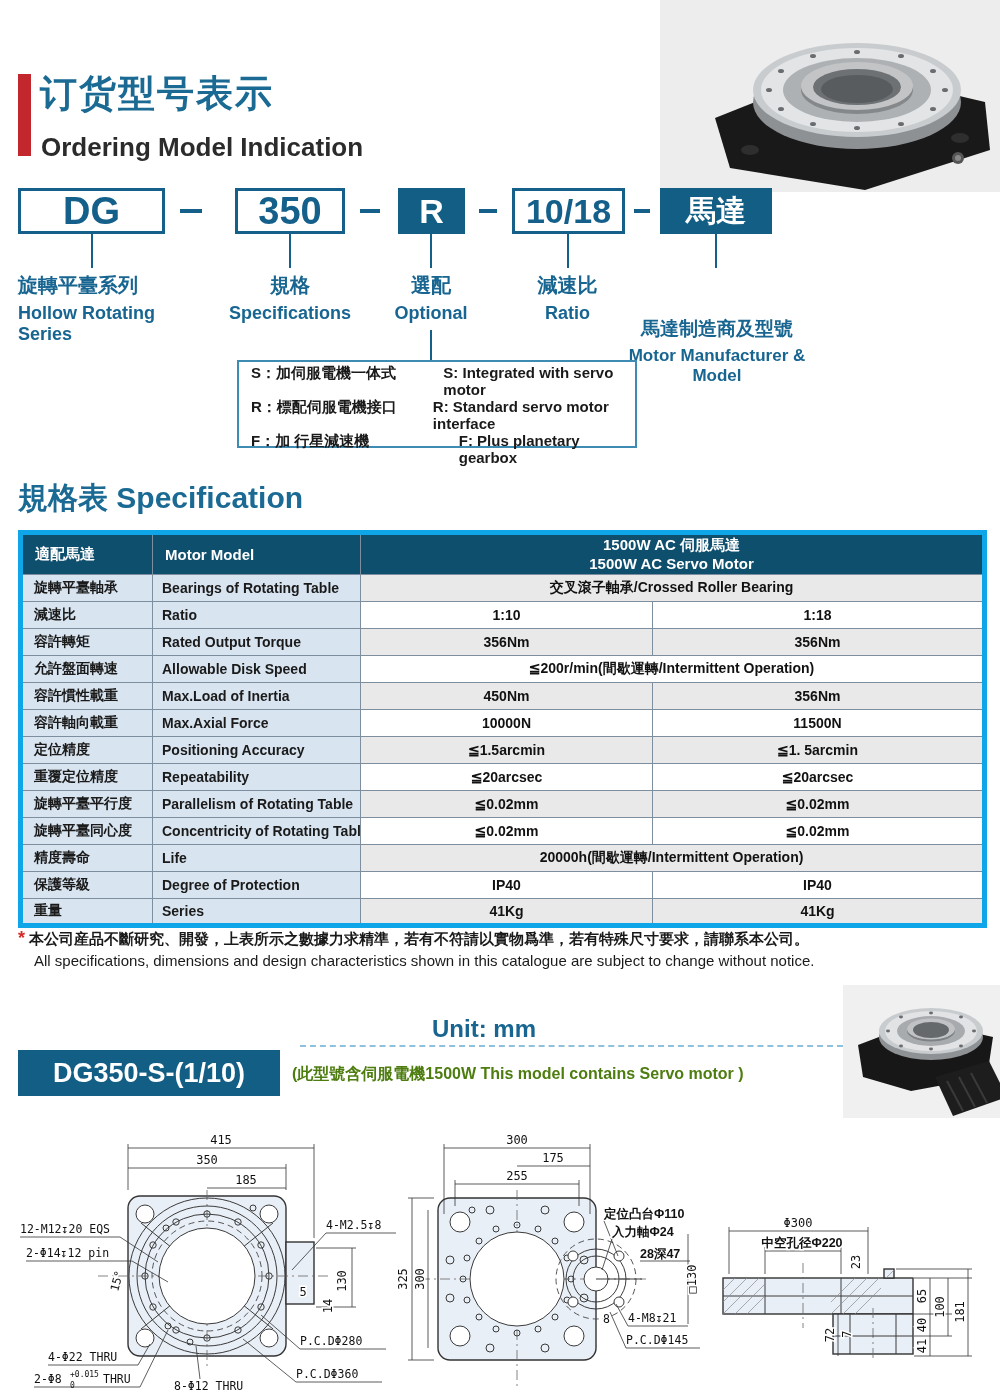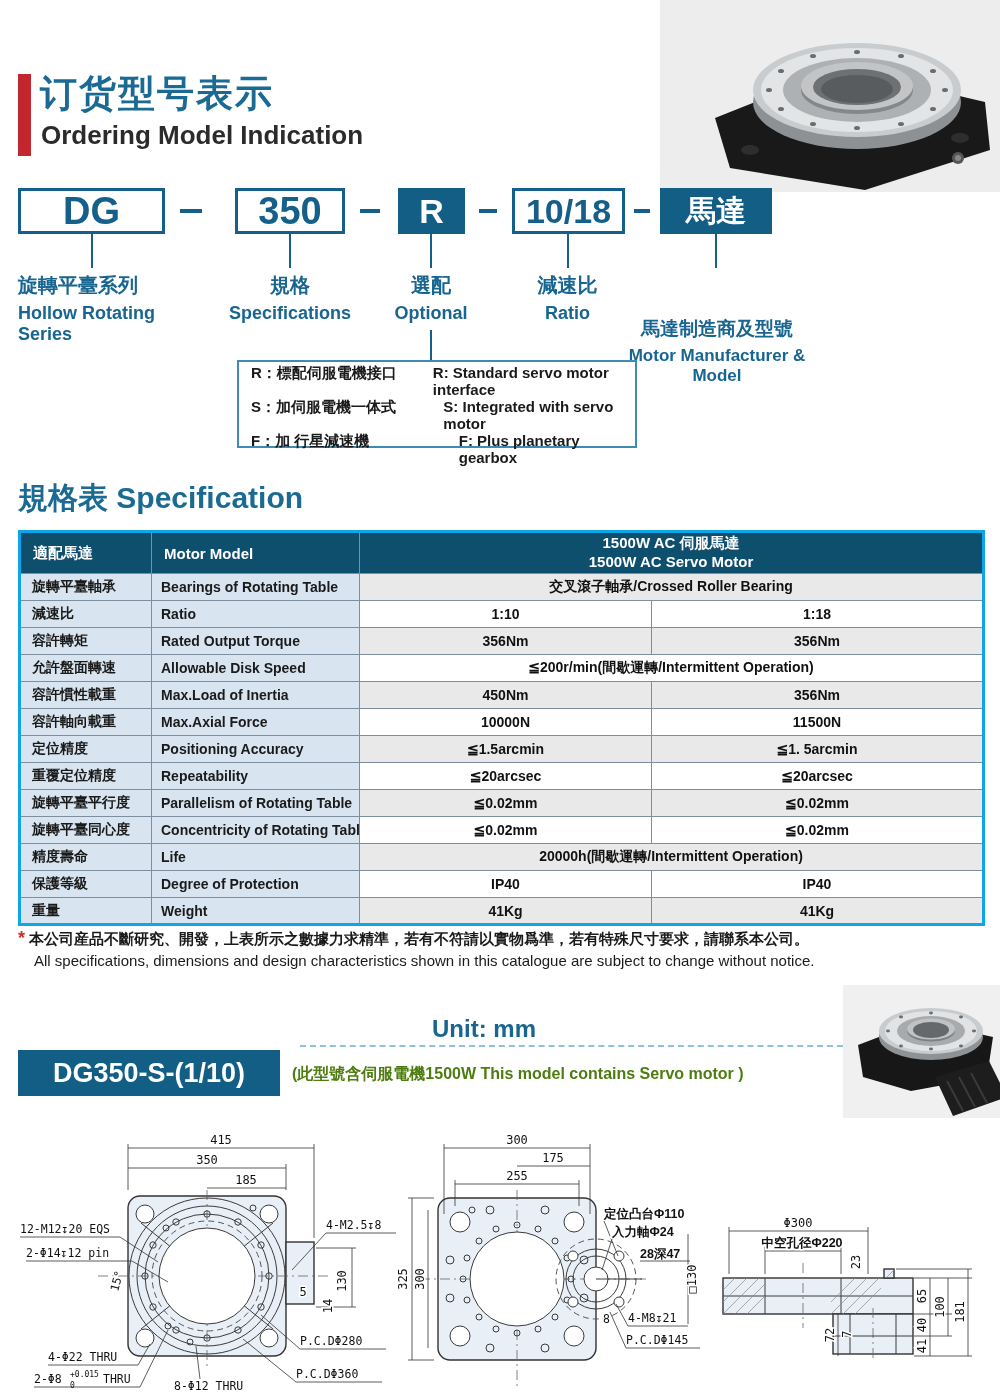--- a/index.html
+++ b/index.html
@@ -4,21 +4,21 @@
 <style>
   * { margin:0; padding:0; box-sizing:border-box; }
   body { background:#fff; }
   .page { position:relative; width:1000px; height:1399px; background:#fff; overflow:hidden;
           font-family:"Liberation Sans", sans-serif; }
   .abs { position:absolute; }
 
   
   .redbar { width:13px; height:82px; background:#C1272D; }
   .h-zh  { color:#1A6A93; font-weight:bold; font-size:37px; letter-spacing:2px; line-height:1.1; }
-  .h-en  { color:#2b2b2b; font-weight:bold; font-size:26px; }
+  .h-en  { color:#2b2b2b; font-weight:bold; font-size:26px;margin-top:12px; }
   .h2    { color:#1A6A93; font-weight:bold; font-size:30px; }
 
   
   .seg { position:absolute; height:46px; display:flex; align-items:center; justify-content:center;
          font-weight:bold; color:#15608A; background:#fff; border:3px solid #15608A; }
   .seg.filled { background:#135E84; color:#fff; border-color:#135E84; }
   .dash { position:absolute; height:4px; background:#15608A; top:209px; }
   .conn { position:absolute; width:2px; background:#15608A; }
 
   .cap { position:absolute; color:#176590; text-align:center; }
@@ -28,21 +28,21 @@
   .optbox { position:absolute; left:237px; top:360px; width:400px; height:88px; border:2px solid #3E8CB4;
             display:flex; flex-direction:column; justify-content:space-evenly; padding:2px 12px; }
   .optrow { display:flex; }
   .optrow .zh { width:232px; font-size:15px; font-weight:bold; color:#1a1a1a; }
   .optrow .en { font-size:15px; font-weight:bold; color:#1a1a1a; }
 
   
   table.spec { position:absolute; left:18px; top:530px; width:964px; border-collapse:collapse;
                table-layout:fixed; }
   table.spec th, table.spec td { border:1px solid #7D8F9E; overflow:hidden; white-space:nowrap; }
-  table.spec { border:3px solid #0ea5e9; }
+  table.spec { border:5px solid #0ea5e9; }
   tr.head th { background:#0F4F6E; color:#fff; height:42px; font-size:15px; text-align:left; padding-left:12px; }
   tr.head th.vh { text-align:center; padding-left:0; line-height:1.25; }
   td.zh { background:#D8E4F0; font-size:14px; font-weight:bold; color:#1a1a1a; padding-left:11px; height:27px; }
   td.en { background:#D8E4F0; font-size:14px; font-weight:bold; color:#1a1a1a; padding-left:9px; }
   td.val { text-align:center; font-size:14px; font-weight:600; color:#111; }
   tr:nth-child(odd)  td.val { background:#ffffff; }
   tr:nth-child(even) td.val { background:#E9E9E9; }
 
   .note1 { font-size:15px; font-weight:bold; color:#1a1a1a; }
   .star  { color:#D42B26; font-weight:bold; font-size:18px; margin-right:4px; }
@@ -145,26 +145,26 @@
   </div>
   <div class="cap" style="left:602px; top:280px; width:230px;margin-top:36px;">
     <div class="zh" style="font-size:19px">馬達制造商及型號</div>
     <div class="en" style="font-size:17px">Motor Manufacturer &amp; Model</div>
   </div>
 
   <div class="conn" style="left:430px; top:330px; height:30px;"></div>
 
   <div class="optbox">
     <div class="optrow">
+      <span class="zh">S：加伺服電機一体式</span>
+      <span class="en">S: Integrated with servo motor</span>
+    </div>
+    <div class="optrow">
       <span class="zh">R：標配伺服電機接口</span>
       <span class="en">R: Standard servo motor interface</span>
-    </div>
-    <div class="optrow">
-      <span class="zh">S：加伺服電機一体式</span>
-      <span class="en">S: Integrated with servo motor</span>
     </div>
     <div class="optrow">
       <span class="zh">F：加 行星減速機</span>
       <span class="en">F: Plus planetary gearbox</span>
     </div>
   </div>
 
   <div class="abs h2" style="left:18px; top:478px;">規格表 Specification</div>
 
   <table class="spec">
@@ -247,21 +247,21 @@
       <td class="val" colspan="2">20000h(間歇運轉/Intermittent Operation)</td>
     </tr>
     <tr>
       <td class="zh">保護等級</td>
       <td class="en">Degree of Protection</td>
       <td class="val">IP40</td>
       <td class="val">IP40</td>
     </tr>
     <tr>
       <td class="zh">重量</td>
-      <td class="en">Weight</td>
+      <td class="en">Series</td>
       <td class="val">41Kg</td>
       <td class="val">41Kg</td>
     </tr>
   </tbody>
     </table>
 
   <div class="abs" style="left:18px; top:928px; width:964px;">
     <div class="note1">
       <span class="star">*</span><span>本公司産品不斷研究、開發，上表所示之數據力求精準，若有不符請以實物爲準，若有特殊尺寸要求，請聯系本公司。</span>
     </div>

